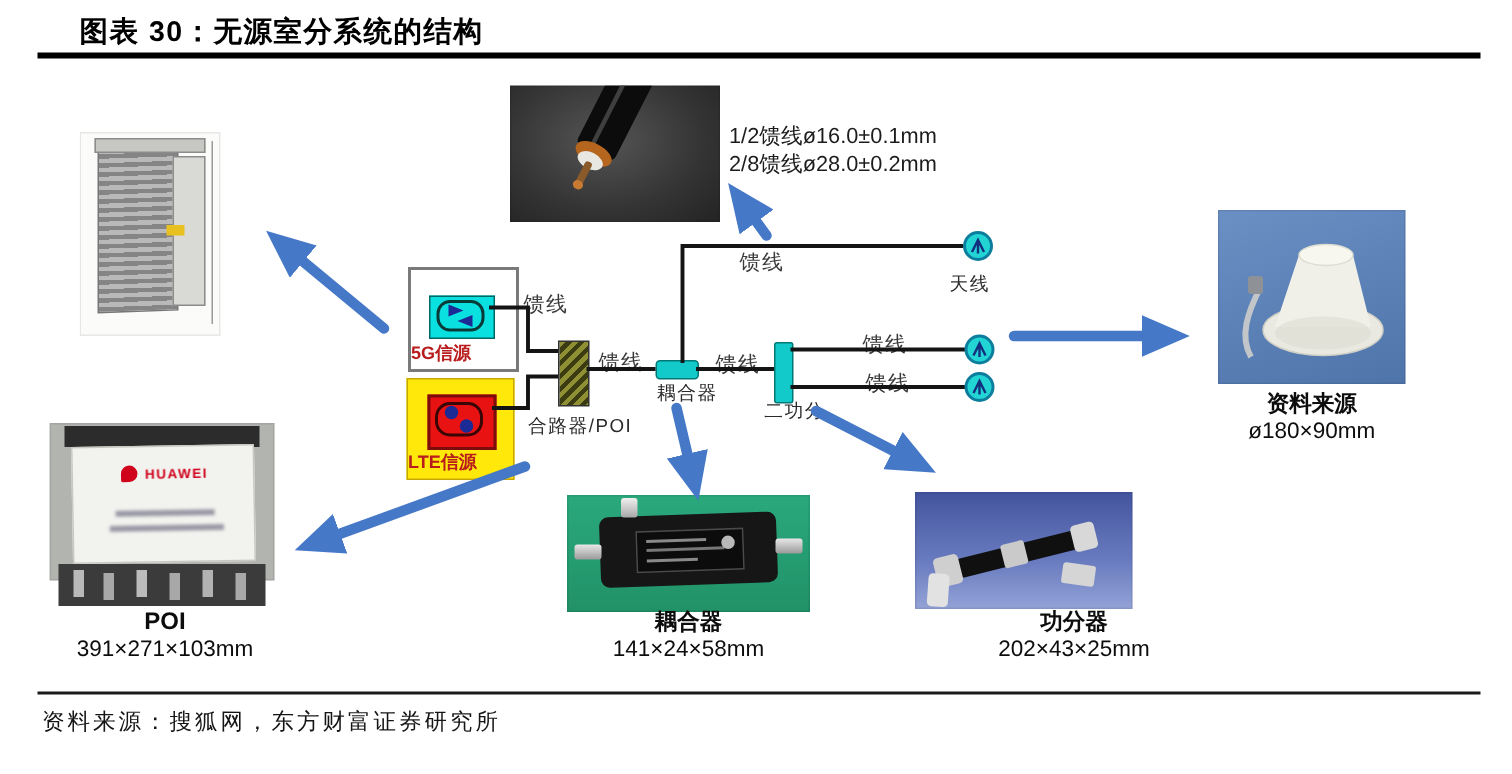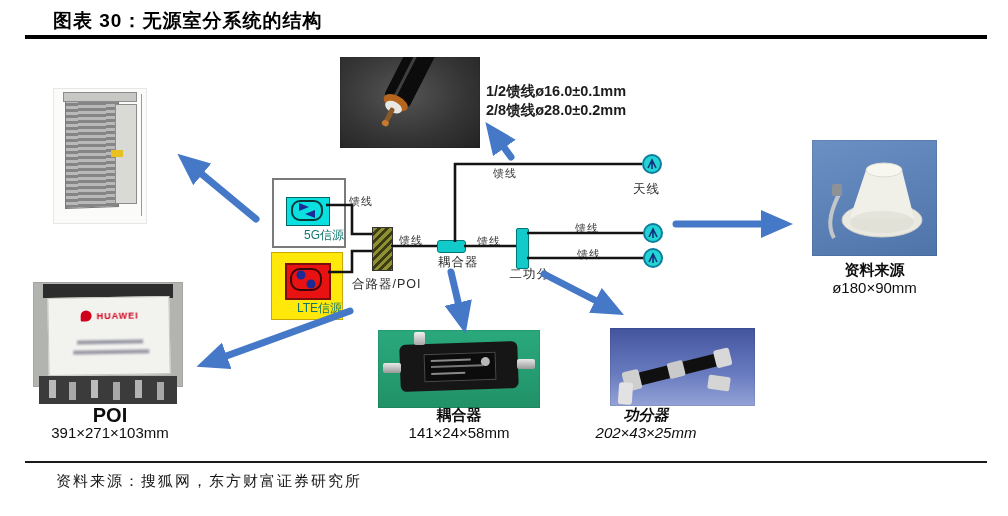--- a/index.html
+++ b/index.html
@@ -3,37 +3,37 @@
 <meta charset="utf-8">
 <style>
   html,body{margin:0;padding:0;background:#fff;}
   .stage{position:relative;width:1008px;height:516px;background:#fff;overflow:hidden;
          font-family:"Liberation Sans","DejaVu Sans",sans-serif;color:#111;}
   .abs{position:absolute;}
   .title{left:25px;top:8px;font-size:19px;font-weight:bold;letter-spacing:1px;color:#000;margin-left:28px;}
   .title-rule{left:25px;top:35px;width:962px;height:4px;background:#000;}
   .foot-rule{left:25px;top:461px;width:962px;height:2px;background:#1a1a1a;}
   .source{left:28px;top:472px;font-family:"Liberation Serif","DejaVu Serif",serif;
-          font-size:15px;letter-spacing:2px;color:#151515;margin-left:28px;}
+          font-size:15px;letter-spacing:2px;color:#151515;}
   .caption{text-align:center;line-height:18px;font-size:15px;color:#0d0d0d;}
   .caption .nm{font-weight:bold;}
-  .cablespec{left:486px;top:82px;font-size:14.5px;font-weight:bold;line-height:19px;color:#1c1c1c;}
+  .cablespec{left:486px;top:82px;font-size:14.5px;font-weight:normal;line-height:19px;color:#1c1c1c;}
   .photo{box-shadow:0 0 0 1px rgba(0,0,0,.08) inset;}
   
   .srcbox-outer{left:272px;top:178px;width:70px;height:66px;background:#fff;border:2px solid #7a7a7a;}
   .srcbox-lte{left:271px;top:252px;width:70px;height:66px;background:#ffe80a;border:1px solid #c8a800;}
   .innercyan{position:absolute;left:12px;top:17px;width:42px;height:27px;background:#0ae0e0;border:1px solid #066;}
   .innerred{position:absolute;left:13px;top:10px;width:42px;height:33px;background:#e81212;border:2px solid #7d0d0d;}
-  .srclabel{position:absolute;left:0;right:0;bottom:2px;text-align:right;font-size:12px;font-weight:normal;color:#0f766e;}
+  .srclabel{position:absolute;left:0;right:0;bottom:2px;text-align:left;font-size:12px;font-weight:bold;color:#b91c1c;}
   .combiner{left:372px;top:227px;width:19px;height:42px;border:1px solid #333;
             background:repeating-linear-gradient(135deg,#8f8f33 0 3px,#3c3c12 3px 6px);}
   .sc-coupler{left:437px;top:240px;width:27px;height:11px;background:#12caca;border:1px solid #077;border-radius:3px;}
   .sc-splitter{left:516px;top:228px;width:11px;height:39px;background:#12caca;border:1px solid #077;border-radius:2px;}
   .sclabel{font-size:12.5px;color:#2b2b2b;letter-spacing:1px;}
-  .feeder{font-size:11px;color:#3a3a3a;letter-spacing:1px;}
+  .feeder{font-size:14px;color:#3a3a3a;letter-spacing:1px;}
   svg{display:block;}
 </style>
 </head>
 <body>
 
 <div class="stage">
 
   <div class="abs title">图表 30：无源室分系统的结构</div>
   <div class="abs title-rule"></div>
 
@@ -57,21 +57,21 @@
     <div class="abs" style="left:6px;top:94px;width:138px;height:28px;background:#3b3b3b;">
       <div class="abs" style="left:10px;top:4px;width:7px;height:18px;background:#b9b9b9;"></div>
       <div class="abs" style="left:30px;top:6px;width:7px;height:18px;background:#a8a8a8;"></div>
       <div class="abs" style="left:52px;top:4px;width:7px;height:18px;background:#bcbcbc;"></div>
       <div class="abs" style="left:74px;top:6px;width:7px;height:18px;background:#a8a8a8;"></div>
       <div class="abs" style="left:96px;top:4px;width:7px;height:18px;background:#b2b2b2;"></div>
       <div class="abs" style="left:118px;top:6px;width:7px;height:18px;background:#a8a8a8;"></div>
     </div>
   </div>
   <div class="abs caption" style="left:35px;top:406px;width:150px;">
-    <div class="nm" style="font-size:20px;">POI</div>
+    <div class="nm" style="font-size:16px;">POI</div>
     <div>391×271×103mm</div>
   </div>
 
   <div class="abs photo" style="left:340px;top:57px;width:140px;height:91px;background:radial-gradient(ellipse at 45% 40%,#555 0%,#343434 60%,#232323 100%);overflow:hidden;">
     <svg width="140" height="91">
       <g transform="translate(78,2) rotate(27)">
         <rect x="-14" y="-18" width="28" height="66" rx="4" fill="#0c0c0c"></rect>
         <rect x="-5" y="-16" width="3" height="60" fill="#3f3f3f"></rect>
         <ellipse cx="0" cy="49" rx="13" ry="7" fill="#b5651d"></ellipse>
         <ellipse cx="0" cy="54" rx="9" ry="5.5" fill="#e9e7e2"></ellipse>
@@ -123,21 +123,21 @@
       <g transform="rotate(-14 72 40)">
         <rect x="26" y="34" width="86" height="13" rx="4" fill="#101010"></rect>
         <rect x="58" y="32" width="16" height="16" rx="2" fill="#cacaca"></rect>
         <rect x="106" y="31" width="16" height="18" rx="3" fill="#d8d8d8"></rect>
         <rect x="12" y="30" width="17" height="20" rx="3" fill="#cfcfcf"></rect>
         <rect x="4" y="40" width="14" height="22" rx="3" fill="#e2e2e2" transform="rotate(18 11 51)"></rect>
       </g>
       <rect x="98" y="48" width="22" height="14" rx="2" fill="#d5d5d5" transform="rotate(8 109 55)"></rect>
     </svg>
   </div>
-  <div class="abs caption" style="left:576px;top:406px;width:140px;font-style:italic;">
+  <div class="abs caption" style="left:646px;top:406px;width:140px;">
     <div class="nm">功分器</div>
     <div>202×43×25mm</div>
   </div>
 
   <div class="abs srcbox-outer">
     <div class="innercyan">
       <svg width="40" height="25" viewBox="0 0 40 25">
         <rect x="5" y="3" width="30" height="19" rx="8" fill="none" stroke="#083a3a" stroke-width="2"></rect>
         <path d="M12,5 L22,9 L12,13 Z" fill="#1c2a96"></path>
         <path d="M28,12 L18,16 L28,20 Z" fill="#1c2a96"></path>

